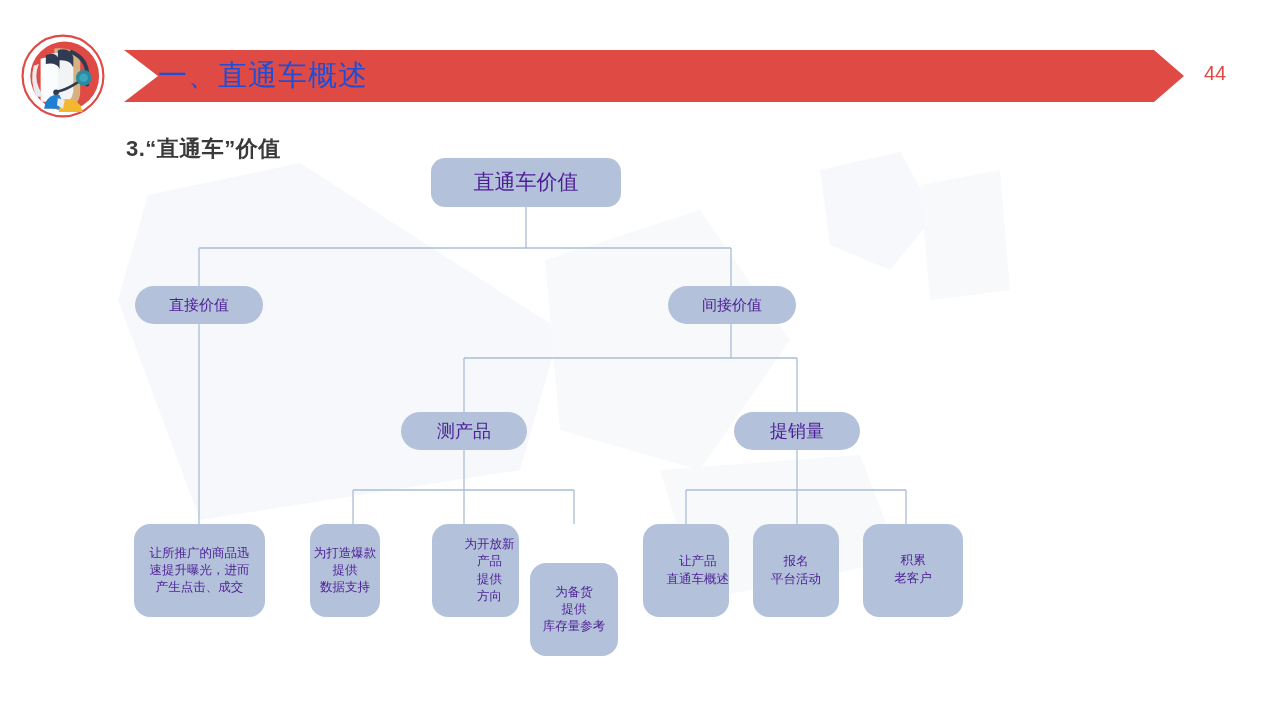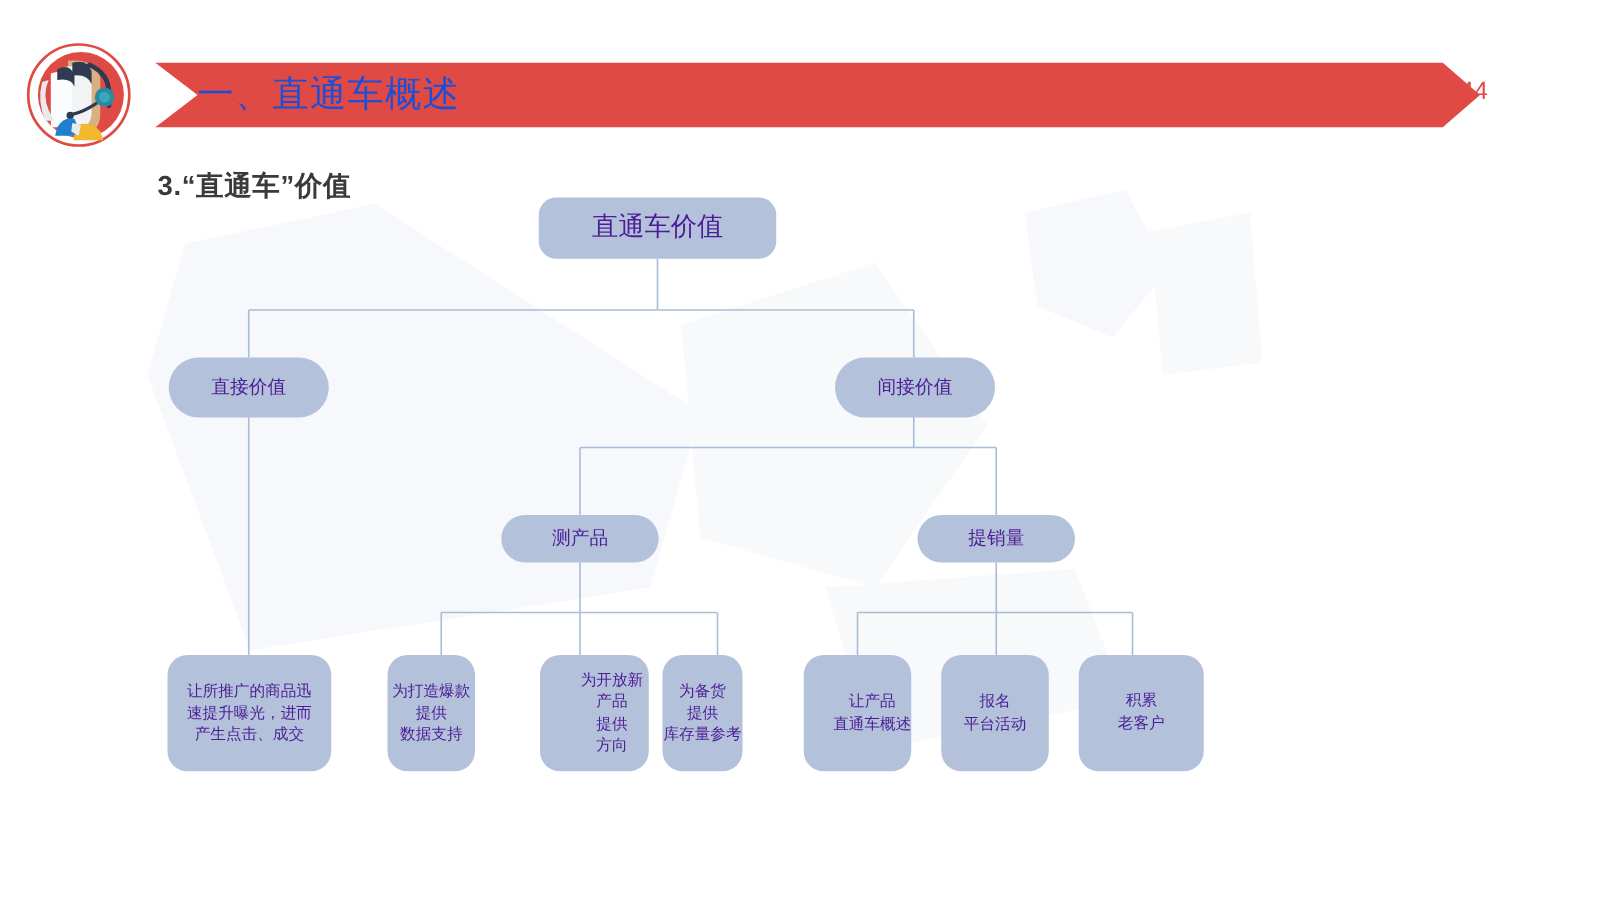--- a/index.html
+++ b/index.html
@@ -20,21 +20,21 @@
   .banner{
     position:absolute;left:124px;top:50px;width:1060px;height:52px;z-index:2;
   }
   .banner-title{
     position:absolute;left:158px;top:51px;width:700px;height:50px;z-index:3;
     display:flex;align-items:center;
     font-size:29px;color:#1d4ed8;letter-spacing:1px;
     font-family:"Liberation Sans","DejaVu Sans",sans-serif;
   }
   .page-num{
-    position:absolute;left:1168px;top:62px;z-index:3;
+    position:absolute;left:1204px;top:62px;z-index:3;
     font-size:20px;color:#e04a45;
   }
 
   
   .subtitle{
     position:absolute;left:126px;top:134px;z-index:3;
     font-size:22px;font-weight:bold;color:#3a3a3a;letter-spacing:.5px;
   }
   .conn-layer{position:absolute;left:0;top:0;width:1280px;height:720px;z-index:1;}
 
@@ -44,32 +44,32 @@
     color:#4c1d95;
     display:flex;align-items:center;justify-content:center;
     text-align:center;
     line-height:1.38;
     box-sizing:border-box;
   }
   .node.pill{border-radius:999px;}
   .node.round{border-radius:16px;}
 
   .n-root{left:431px;top:158px;width:190px;height:49px;font-size:21px;border-radius:14px;}
-  .n-l2{height:48px;font-size:15px;}
+  .n-l2{height:38px;font-size:15px;}
   .n-direct{left:135px;top:286px;width:128px;}
   .n-indirect{left:668px;top:286px;width:128px;}
-  .n-l3{height:38px;font-size:15px;}
+  .n-l3{height:38px;font-size:18px;}
   .n-test{left:401px;top:412px;width:126px;}
   .n-sales{left:734px;top:412px;width:126px;}
 
   .leaf{font-size:12.5px;border-radius:16px;top:524px;height:93px;}
   .leaf-wide{left:134px;width:131px;}
   .leaf-1{left:310px;width:70px;}
   .leaf-2{left:432px;width:87px;padding-left:28px;}
-  .leaf-3{left:530px;width:64px;}
+  .leaf-3{left:530px;width:88px;margin-top:39px;}
   .leaf-4{left:643px;width:86px;justify-content:flex-end;}
   .leaf-5{left:753px;width:86px;}
   .leaf-6{left:863px;width:100px;font-family:Liberation Mono, monospace;}
 
   .node span{display:block;}
 </style>
 </head>
 <body>
 
 <div id="slide">

